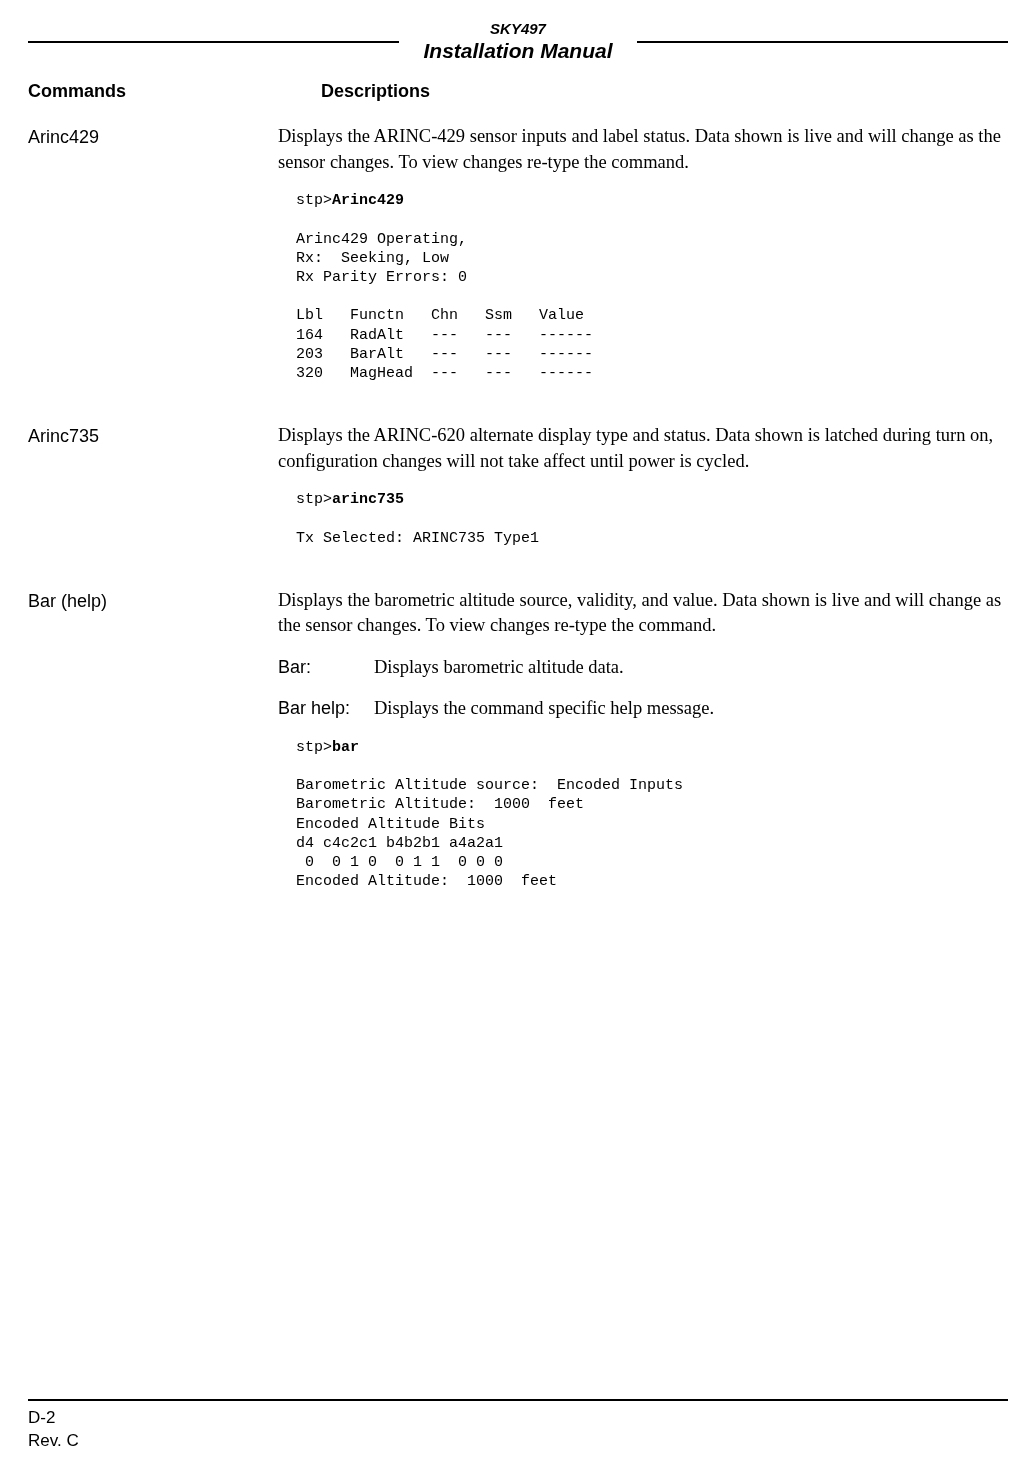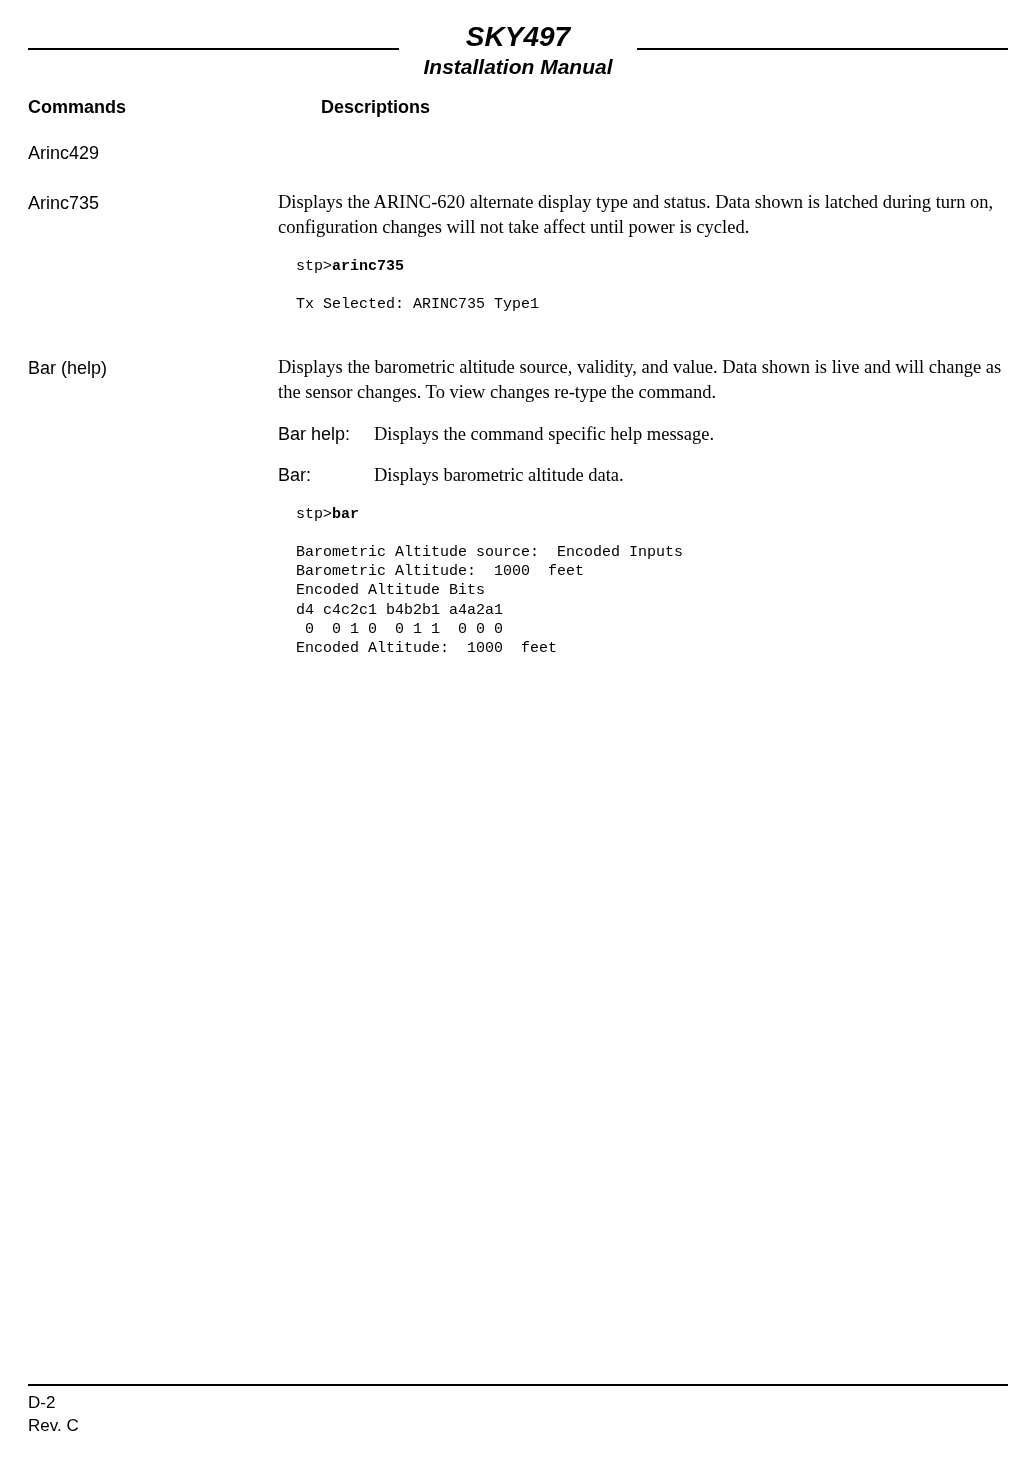--- a/index.html
+++ b/index.html
@@ -16,21 +16,21 @@
     min-height: 1465px;
     position: relative;
   }
   .header {
     text-align: center;
     font-family: Arial, Helvetica, sans-serif;
     font-weight: bold;
     font-style: italic;
     margin-bottom: 18px;
   }
-  .header-line1 { font-size: 28px; line-height: 1.2; }
+  .header-line1 { font-size: 15px; line-height: 1.2; }
   .header-line2 { font-size: 21px; line-height: 1.2; }
   .rule-row {
     display: flex;
     align-items: center;
     justify-content: center;
     margin-bottom: 2px;
   }
   .rule-row .rule {
     flex: 1;
     height: 0;
@@ -96,21 +96,21 @@
     font-size: 18px;
   }
   .subdef-text {
     flex: 1;
     font-size: 18.5px;
   }
   .footer {
     position: absolute;
     left: 28px;
     right: 28px;
-    bottom: 27px;
+    bottom: 12px;
   }
   .footer-rule {
     border-top: 2px solid #000;
     margin-bottom: 6px;
   }
   .footer-text {
     font-family: Arial, Helvetica, sans-serif;
     font-size: 17px;
     line-height: 1.35;
   }
@@ -132,46 +132,57 @@
   </div>
 
   <div class="columns-header">
     <div class="col-cmd">Commands</div>
     <div class="col-desc">Descriptions</div>
   </div>
 
   <div class="entry">
     <div class="entry-cmd">Arinc429</div>
     <div class="entry-body">
+      <p>Displays the ARINC-429 sensor inputs and label status. Data shown is live and will change as the sensor changes. To view changes re-type the command.</p>
+      <pre class="console"><span>stp&gt;</span><span class="cmd-bold">Arinc429</span>
+
+<span>Arinc429 Operating,
+Rx:  Seeking, Low
+Rx Parity Errors: 0
+
+Lbl   Functn   Chn   Ssm   Value
+164   RadAlt   ---   ---   ------
+203   BarAlt   ---   ---   ------
+320   MagHead  ---   ---   ------</span></pre>
     </div>
   </div>
 
   <div class="entry">
     <div class="entry-cmd">Arinc735</div>
     <div class="entry-body">
       <p>Displays the ARINC-620 alternate display type and status. Data shown is latched during turn on, configuration changes will not take affect until power is cycled.</p>
       <pre class="console"><span>stp&gt;</span><span class="cmd-bold">arinc735</span>
 
 <span>Tx Selected: ARINC735 Type1</span></pre>
     </div>
   </div>
 
   <div class="entry">
     <div class="entry-cmd">Bar (help)</div>
     <div class="entry-body">
       <p>Displays the barometric altitude source, validity, and value. Data shown is live and will change as the sensor changes. To view changes re-type the command.</p>
 
       <div class="subdefs">
         <div class="subdef-row">
+          <div class="subdef-label">Bar:</div>
+          <div class="subdef-text">Displays barometric altitude data.</div>
+        </div>
+        <div class="subdef-row">
           <div class="subdef-label">Bar help:</div>
           <div class="subdef-text">Displays the command specific help message.</div>
-        </div>
-        <div class="subdef-row">
-          <div class="subdef-label">Bar:</div>
-          <div class="subdef-text">Displays barometric altitude data.</div>
         </div>
       </div>
 
       <pre class="console"><span>stp&gt;</span><span class="cmd-bold">bar</span>
 
 <span>Barometric Altitude source:  Encoded Inputs
 Barometric Altitude:  1000  feet
 Encoded Altitude Bits
 d4 c4c2c1 b4b2b1 a4a2a1
  0  0 1 0  0 1 1  0 0 0

